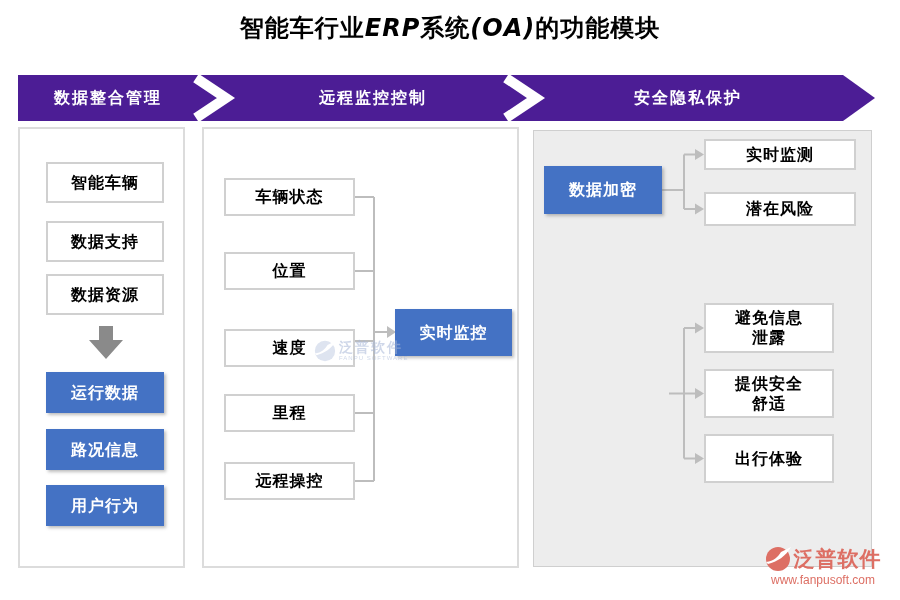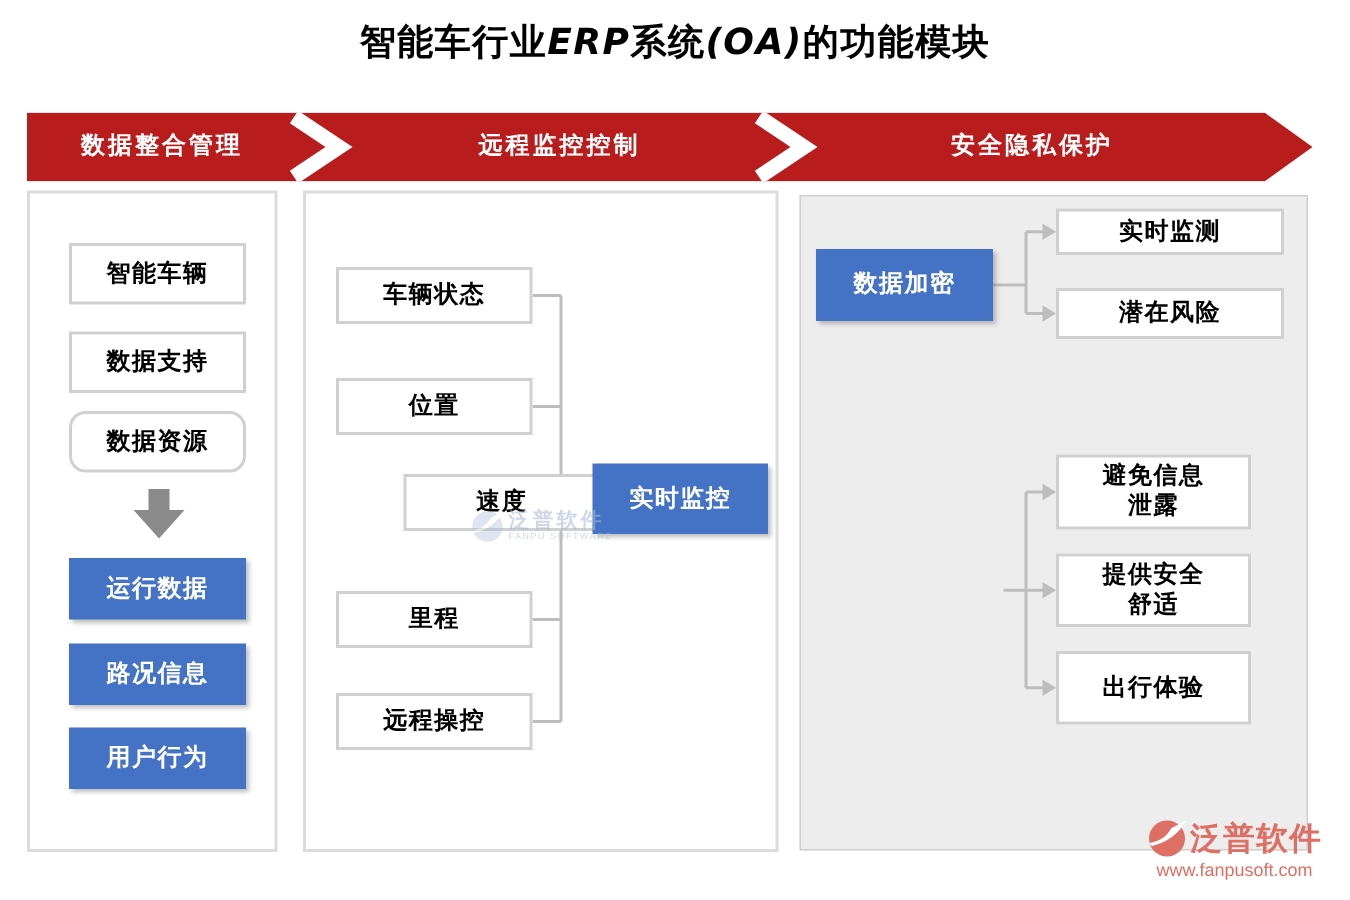--- a/index.html
+++ b/index.html
@@ -8,21 +8,21 @@
     font-family:"Liberation Serif","DejaVu Serif",serif;
   }
   
   .title{
     position:absolute;top:12px;left:0;width:900px;text-align:center;
     font-size:24px;font-weight:bold;color:#000;letter-spacing:1px;
   }
   .title .lat{font-style:italic;font-family:"DejaVu Sans","Liberation Sans",sans-serif;}
   
   .banner{
-    position:absolute;left:18px;top:75px;width:857px;height:46px;background:#b91c1c;
+    position:absolute;left:18px;top:75px;width:857px;height:46px;background:#4c1d95;
     clip-path:polygon(0 0,calc(100% - 32px) 0,100% 50%,calc(100% - 32px) 100%,0 100%);
   }
   .banner-label{
     position:absolute;top:0;height:46px;line-height:46px;text-align:center;
     color:#fff;font-size:16px;font-weight:bold;letter-spacing:2px;
   }
   .chevron{position:absolute;top:0;}
   
   .col{position:absolute;background:#fff;border:2px solid #dcdcdc;box-sizing:border-box;}
   #col1{left:18px;top:127px;width:167px;height:441px;}
@@ -68,21 +68,21 @@
       <polyline points="6,3 36,23 6,43" fill="none" stroke="#ffffff" stroke-width="10"></polyline>
     </svg>
     <svg class="chevron" style="left:482px;" width="46" height="46">
       <polyline points="6,3 36,23 6,43" fill="none" stroke="#ffffff" stroke-width="10"></polyline>
     </svg>
   </div>
 
   <div id="col1" class="col">
     <div class="wbox" style="top:33px;">智能车辆</div>
     <div class="wbox" style="top:92px;">数据支持</div>
-    <div class="wbox" style="top:145px;border-radius:11px;">数据资源</div>
+    <div class="wbox" style="top:145px;">数据资源</div>
     <svg style="position:absolute;left:68px;top:197px;" width="36" height="34">
       <polygon points="11,0 25,0 25,14 35,14 18,33 1,14 11,14" fill="#8a8a8a"></polygon>
     </svg>
     <div class="bbox" style="top:243px;">运行数据</div>
     <div class="bbox" style="top:300px;">路况信息</div>
     <div class="bbox" style="top:356px;">用户行为</div>
   </div>
 
   <div id="col2" class="col">
     <svg class="connector-svg" width="317" height="441">
@@ -92,21 +92,21 @@
         <line x1="151" y1="212" x2="170" y2="212"></line>
         <line x1="151" y1="284" x2="170" y2="284"></line>
         <line x1="151" y1="352" x2="170" y2="352"></line>
         <line x1="170" y1="68" x2="170" y2="352"></line>
         <line x1="170" y1="203" x2="184" y2="203"></line>
       </g>
       <polygon points="183,197 192,203 183,209" fill="#bdbdbd"></polygon>
     </svg>
     <div class="wbox" style="top:49px;">车辆状态</div>
     <div class="wbox" style="top:123px;">位置</div>
-    <div class="wbox" style="top:187px;margin-left:45px;">速度</div>
+    <div class="wbox" style="top:200px;">速度</div>
     <div class="wbox" style="top:265px;">里程</div>
     <div class="wbox" style="top:333px;">远程操控</div>
     <div class="bbox" style="left:191px;top:180px;width:117px;height:47px;">实时监控</div>
 
     <div class="watermark">
       <svg width="22" height="22" viewBox="0 0 26 26" style="opacity:.7;">
         <circle cx="13" cy="13" r="12" fill="#a9b8d8"></circle>
         <path d="M1 16 C 9 15 13 11 16 6 L 26 1 C 21 10 12 16 3 18 Z" fill="#ffffff"></path>
       </svg>
       <div style="margin-left:3px;">

